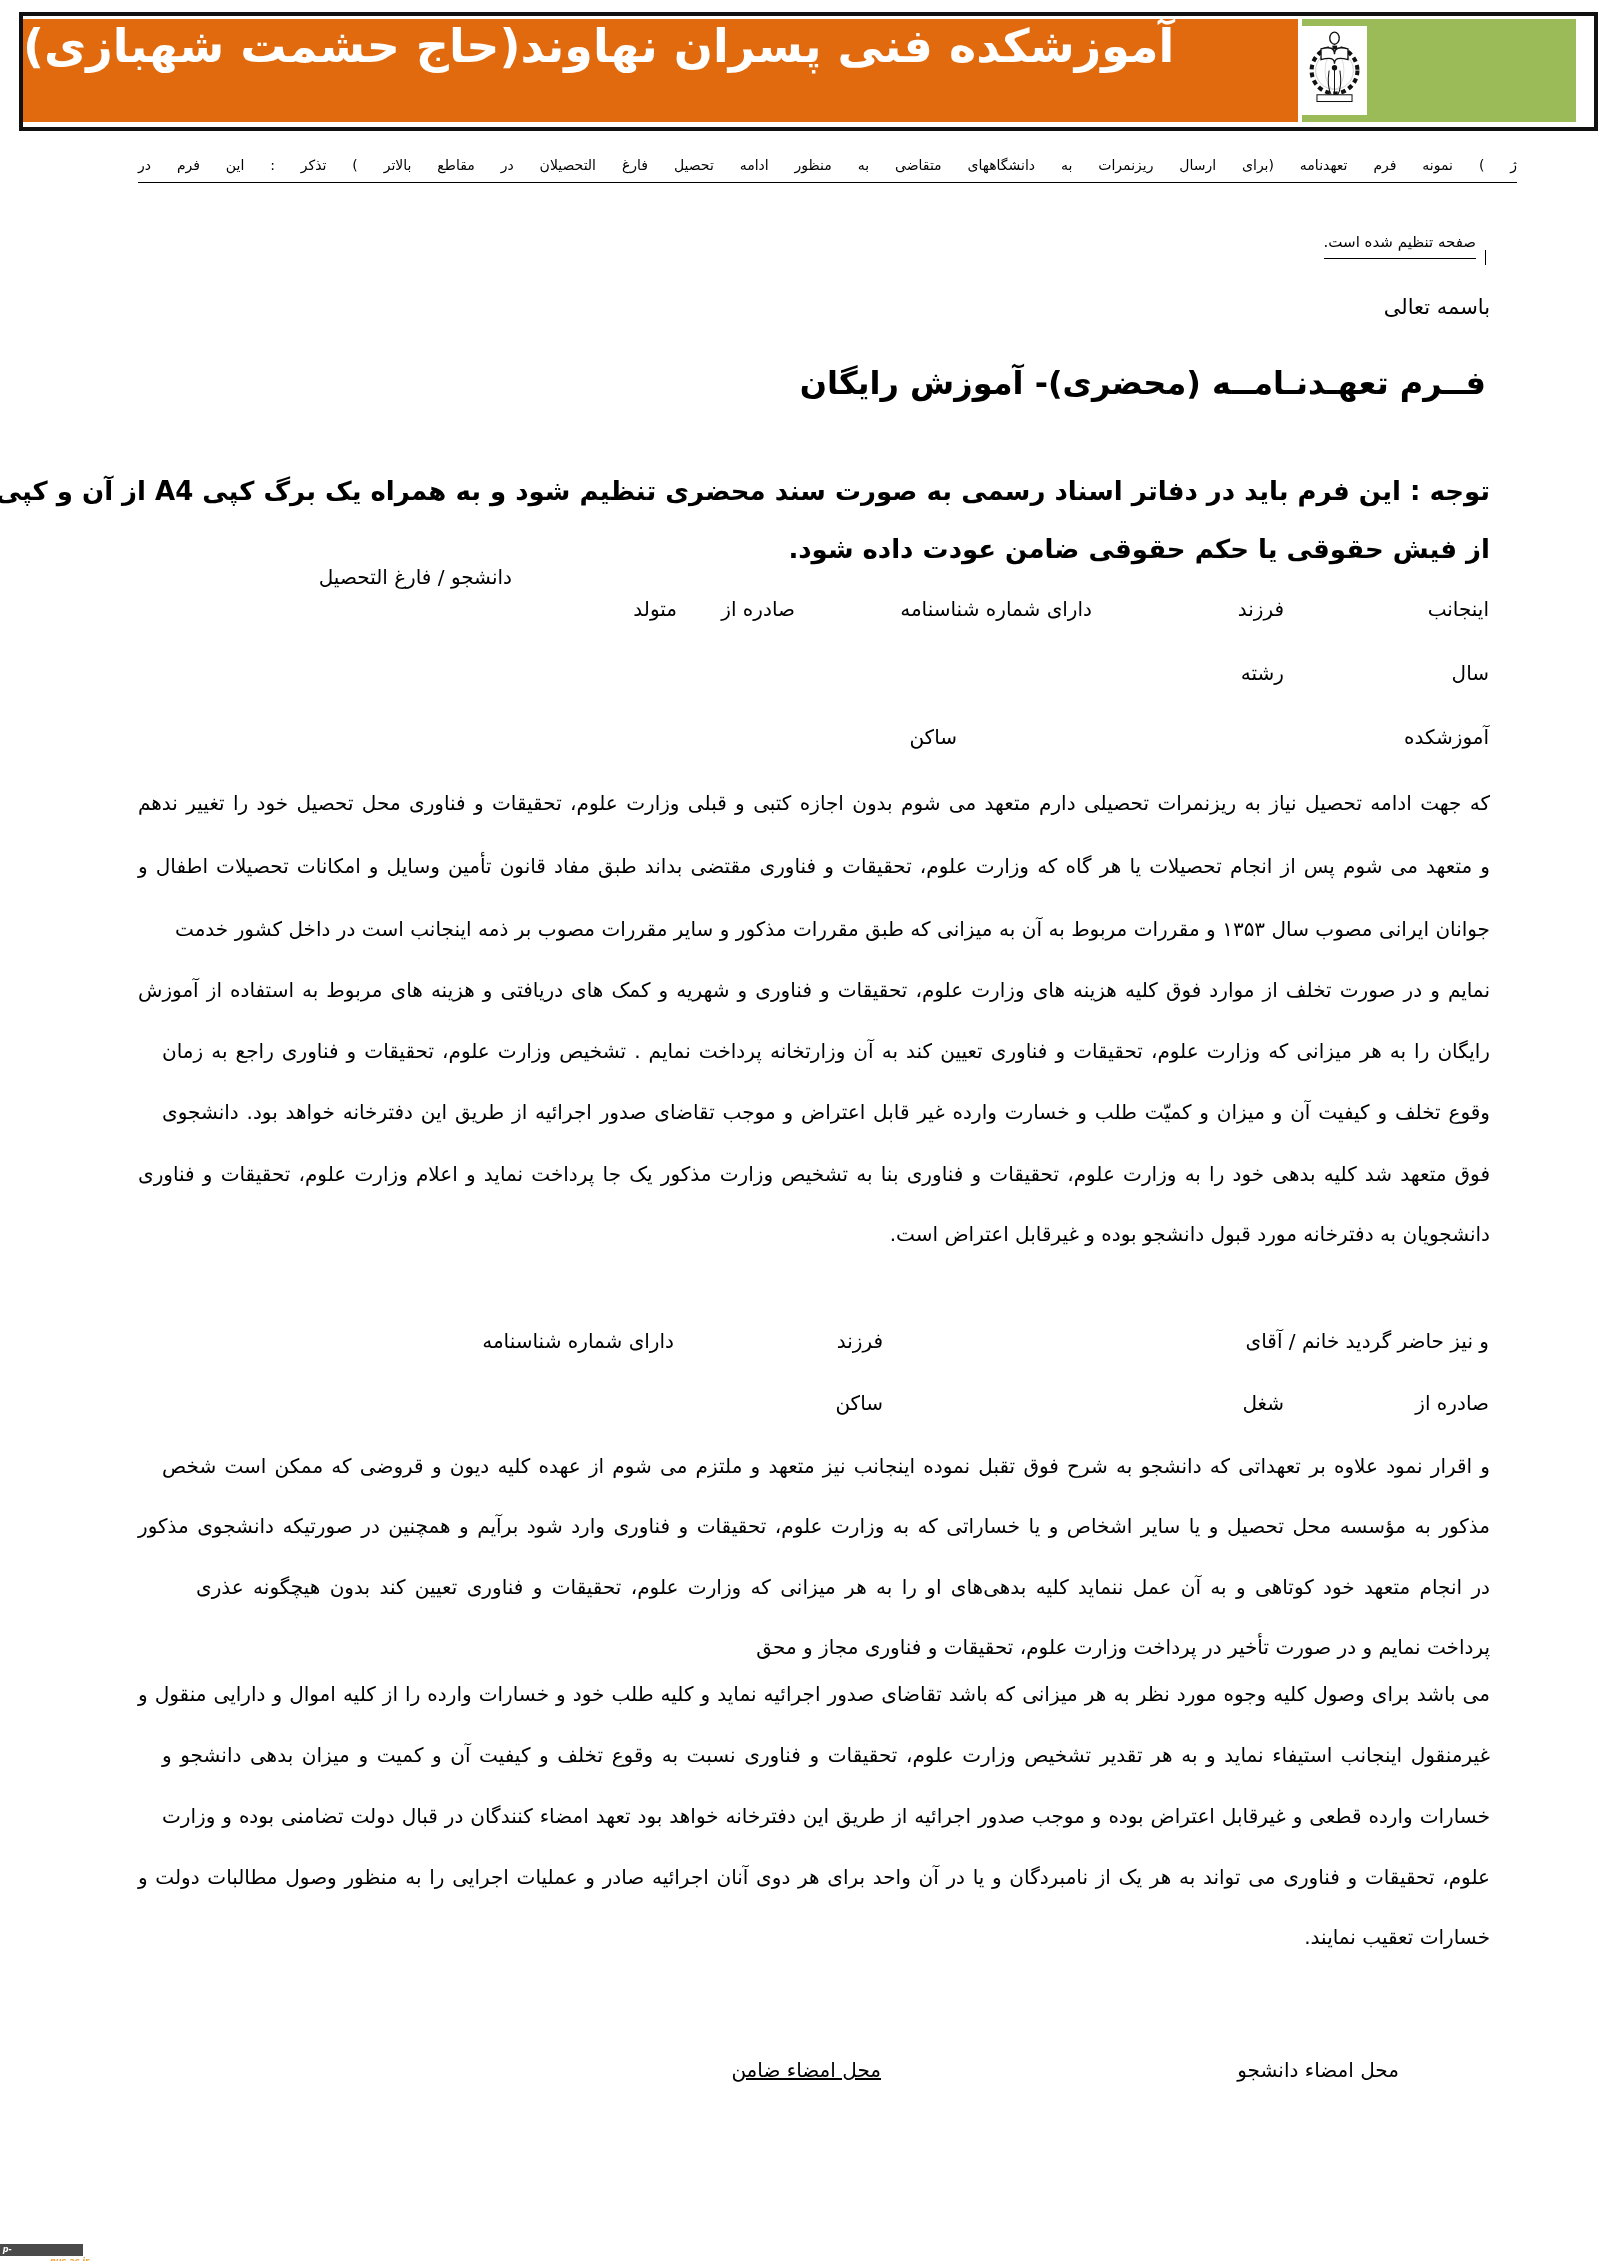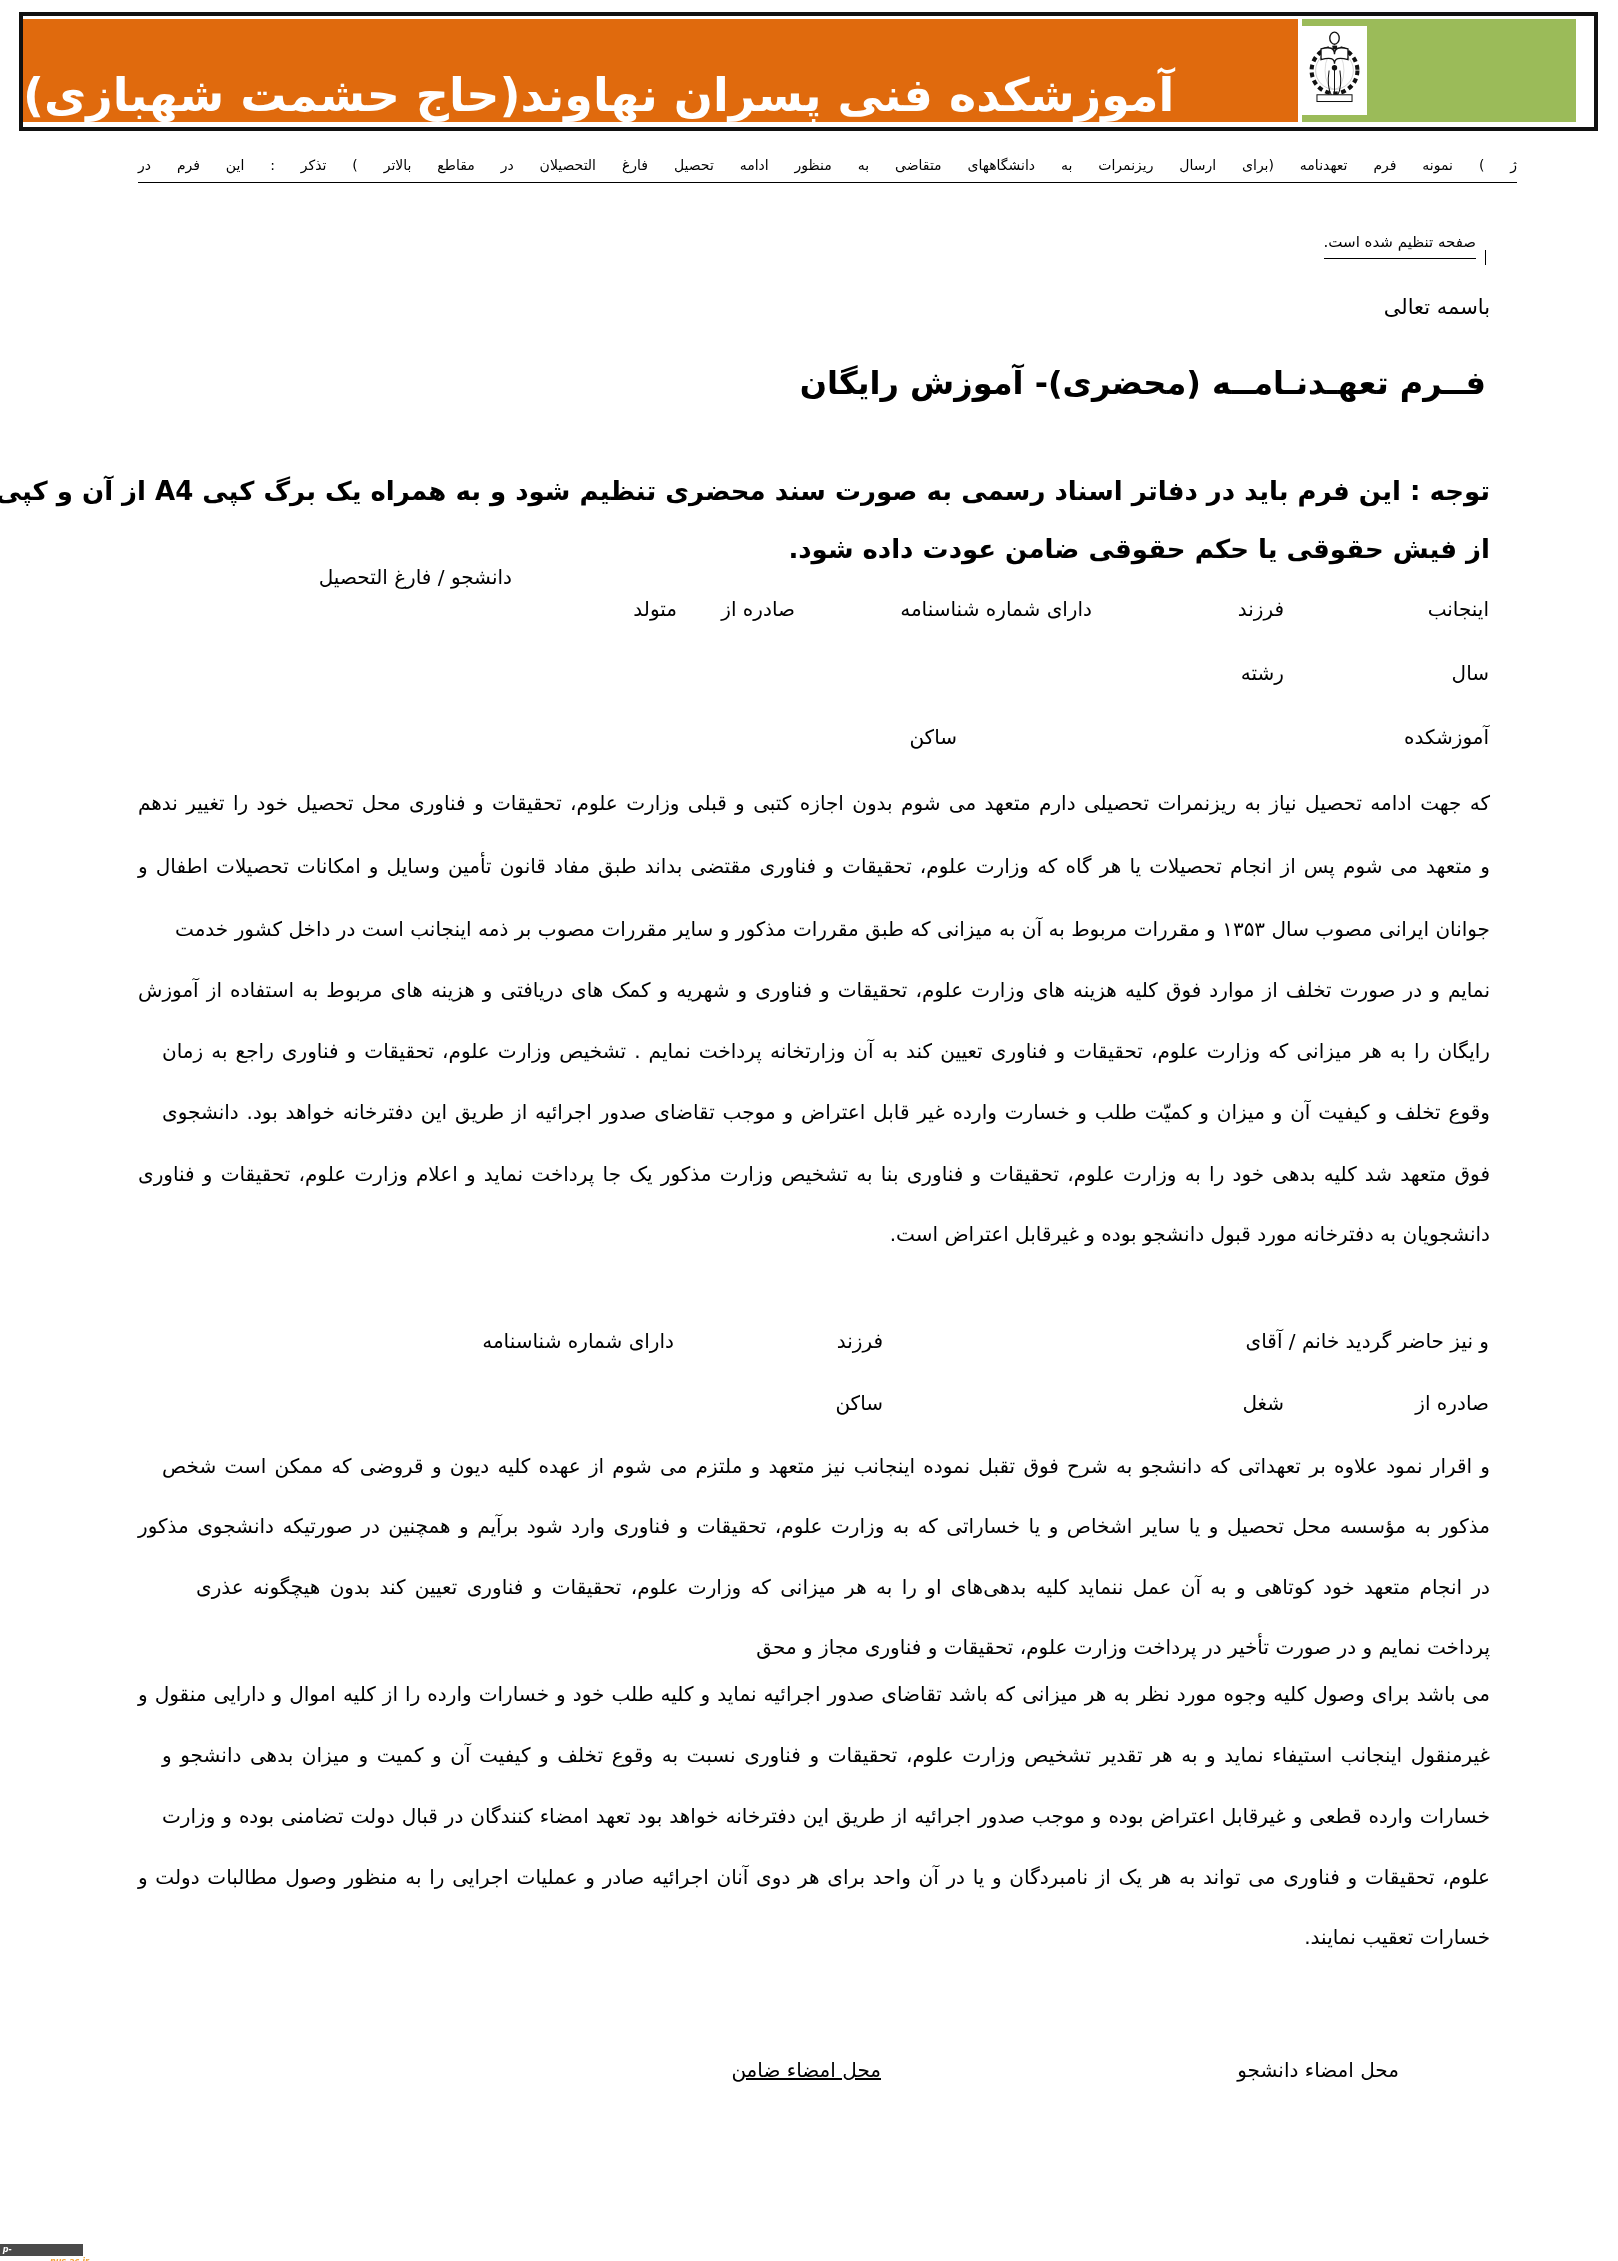--- a/index.html
+++ b/index.html
@@ -8,21 +8,21 @@
     font-family: "DejaVu Sans", "Liberation Sans", sans-serif;
     color: #000000;
   }
   
   .header-frame {
     position: absolute; left: 19px; top: 12px; width: 1579px; height: 119px;
     border: 4px solid #111111; box-sizing: border-box; background: #ffffff;
   }
   .header-title-box {
     position: absolute; left: 23px; top: 19px; width: 1275px; height: 103px;
-    background: #e06a0d; display: flex; align-items: flex-end; justify-content: flex-end;
+    background: #e06a0d; display: flex; align-items: flex-start; justify-content: flex-end;
     padding-right: 30px; box-sizing: border-box;
   }
   .header-title {
     color: #ffffff; font-size: 46px; font-weight: bold; letter-spacing: 0.7px;
     font-family: "DejaVu Sans", sans-serif; white-space: nowrap;
   }
   .header-logo-box {
     position: absolute; left: 1302px; top: 19px; width: 274px; height: 103px;
     background: #9bbb59; display: flex; align-items: center; justify-content: flex-end;
     padding-right: 19px; box-sizing: border-box;

